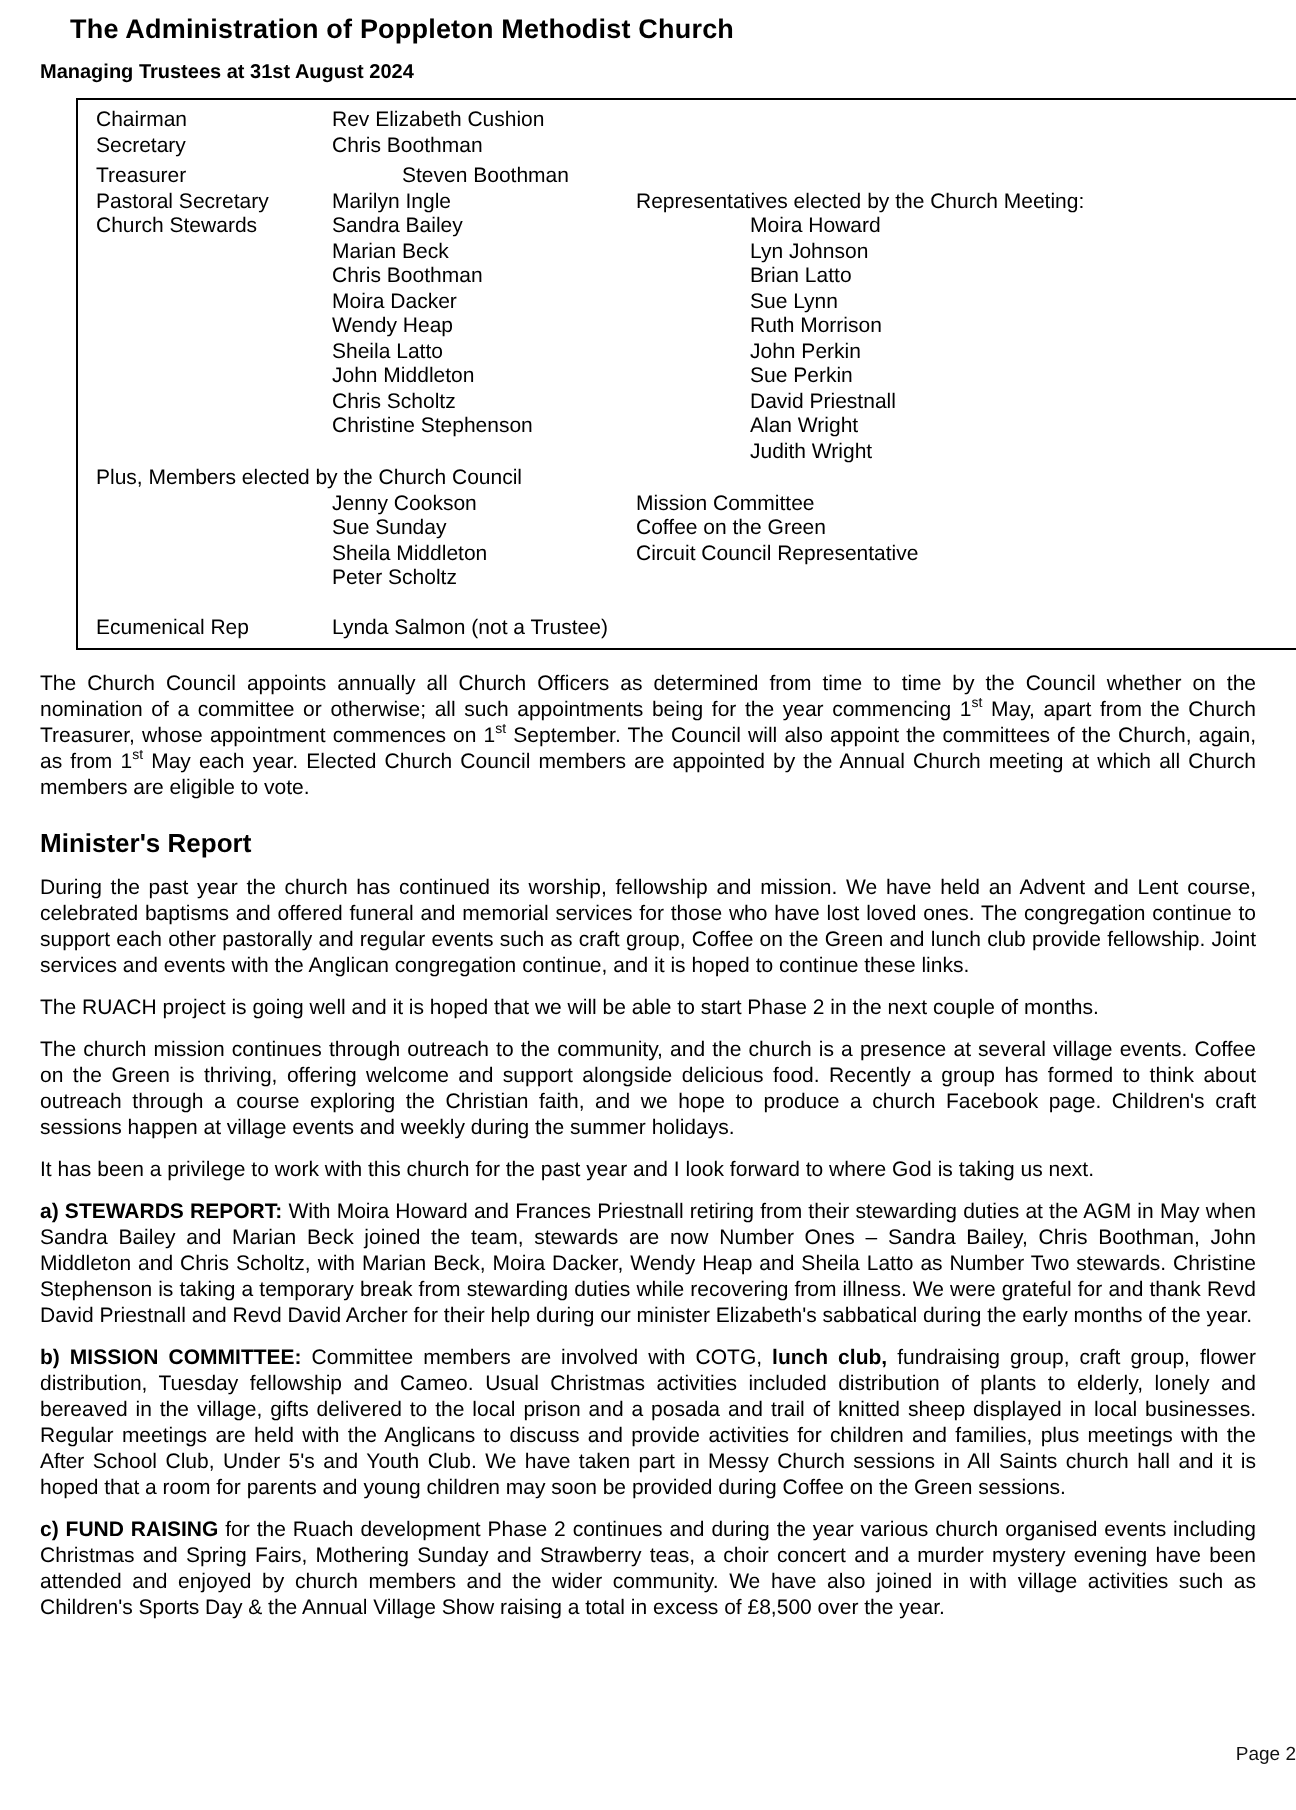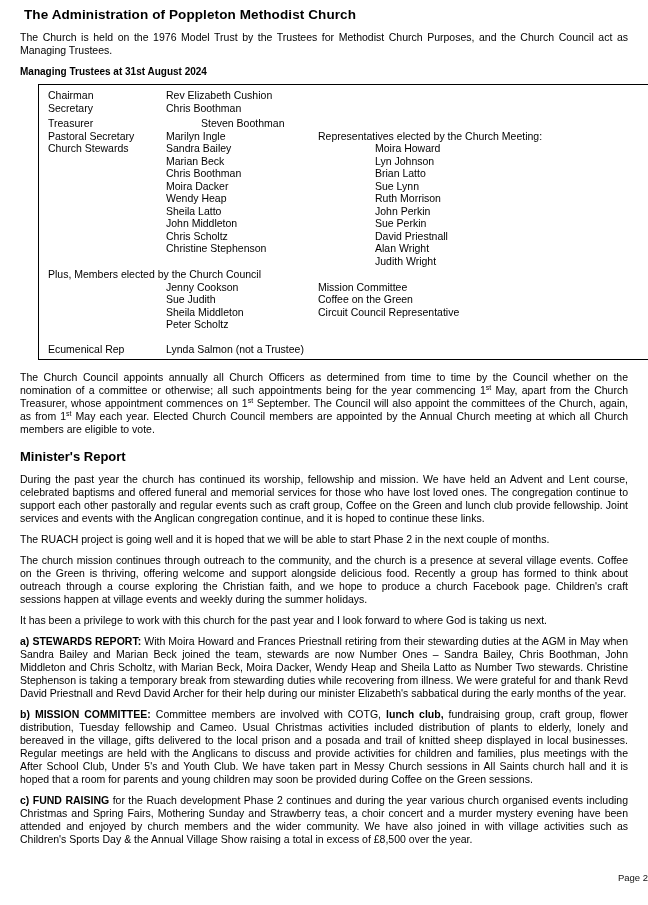--- a/index.html
+++ b/index.html
@@ -3,21 +3,21 @@
 <meta charset="utf-8">
 <style>
   html,body{margin:0;padding:0;background:#ffffff;}
   body{
     width:648px;height:905px;overflow:hidden;
     font-family:"Liberation Sans","DejaVu Sans",sans-serif;
     color:#000;position:relative;
   }
   .page{padding:7px 20px 0 20px;}
   .title{
-    font-size:13.5px;font-weight:700;margin:0 0 9px 4px;letter-spacing:0.1px;
+    font-size:13.5px;font-weight:700;margin:0 0 9px 15px;letter-spacing:0.1px;
   }
   .body-par{
     font-size:10.5px;line-height:13px;margin:0 0 8px 0;text-align:justify;
   }
   .sub-heading{
     font-size:10px;font-weight:700;margin:9px 0 7px 0;
   }
   .section-heading{
     font-size:13px;font-weight:700;margin:13px 0 9px 0;
   }
@@ -39,21 +39,20 @@
     text-align:right;font-size:9.5px;color:#111;
   }
 </style>
 </head>
 <body>
 
 <div class="page">
 
   <h1 class="title">The Administration of Poppleton Methodist Church</h1>
 
-  <p class="body-par">The Church is held on the 1976 Model Trust by the Trustees for Methodist Church Purposes, and the Church Council act as Managing Trustees.</p>
 
   <div class="sub-heading">Managing Trustees at 31st August 2024</div>
 
   <div class="box">
     <div>
         <div class="trow">
           <span class="c1">Chairman</span>
           <span class="c2">Rev Elizabeth Cushion</span>
           <span class="c3"></span>
         </div>
@@ -125,21 +124,21 @@
       </div>
     <div class="plus-heading">Plus, Members elected by the Church Council</div>
     <div>
         <div class="trow">
           <span class="c1"></span>
           <span class="c2">Jenny Cookson</span>
           <span class="c3">Mission Committee</span>
         </div>
         <div class="trow">
           <span class="c1"></span>
-          <span class="c2">Sue Judith</span>
+          <span class="c2">Sue Sunday</span>
           <span class="c3">Coffee on the Green</span>
         </div>
         <div class="trow">
           <span class="c1"></span>
           <span class="c2">Sheila Middleton</span>
           <span class="c3">Circuit Council Representative</span>
         </div>
         <div class="trow">
           <span class="c1"></span>
           <span class="c2">Peter Scholtz</span>

